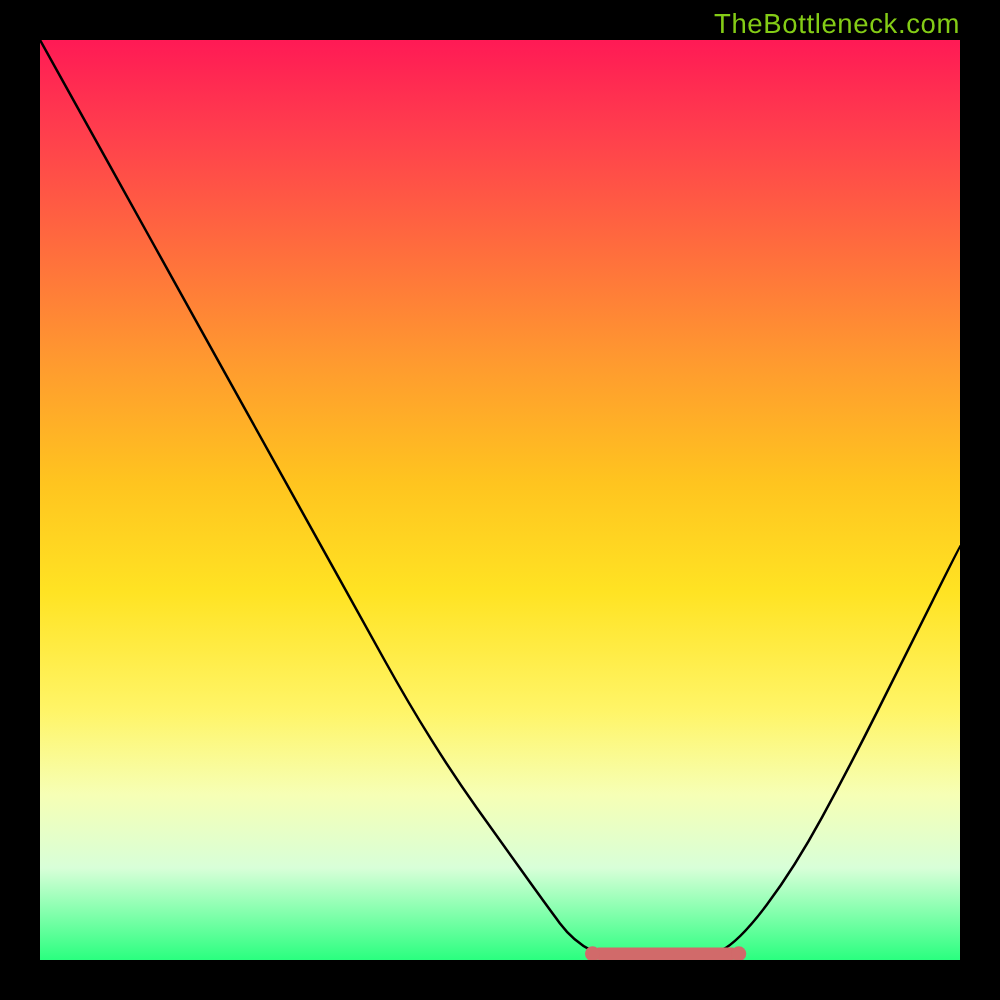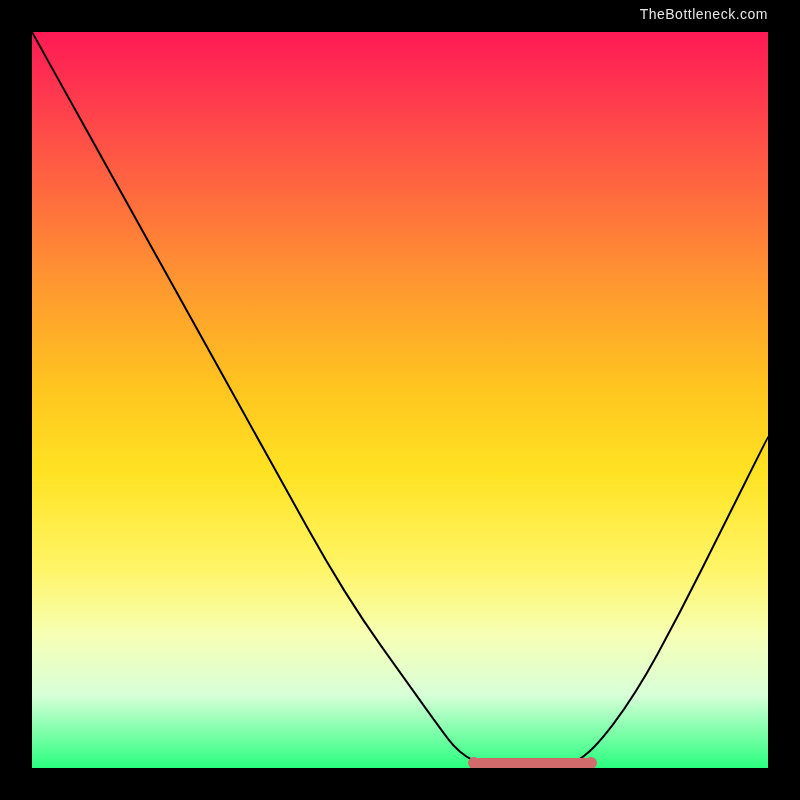--- a/index.html
+++ b/index.html
@@ -8,22 +8,22 @@
     width: 800px;
     height: 800px;
     background: #000;
     position: relative;
     font-family: Arial, sans-serif;
   }
   .attribution {
     position: absolute;
     top: 6px;
     right: 32px;
-    color: #e5e5e5;
-    font-size: 14px;
+    color: #84cc16;
+    font-size: 22px;
     font-weight: 400;
     letter-spacing: 0.5px;
   }
   .plot-area {
     position: absolute;
     left: 32px;
     top: 32px;
     width: 736px;
     height: 736px;
     overflow: hidden;

